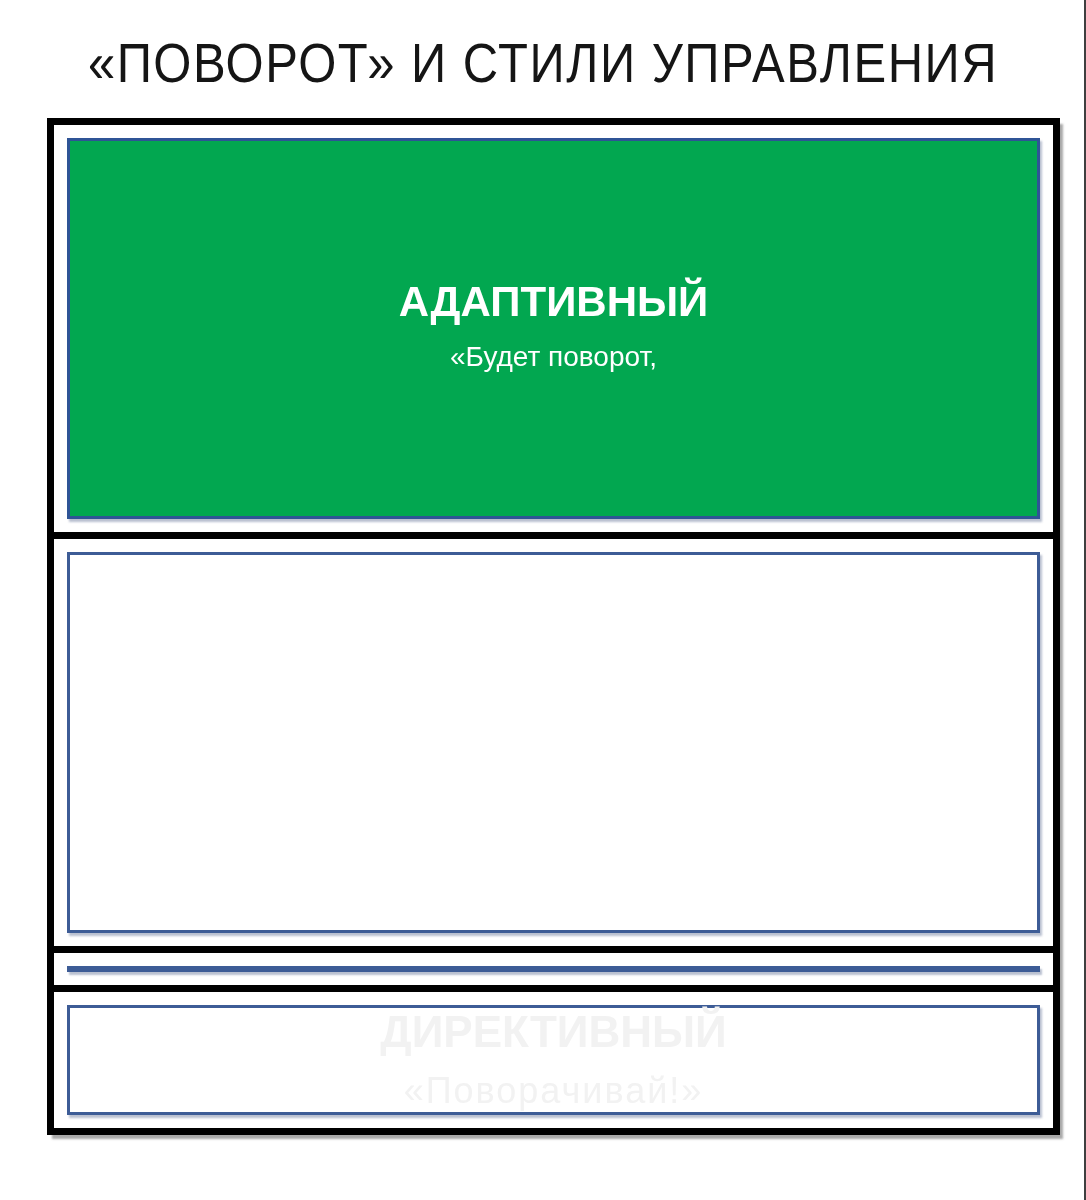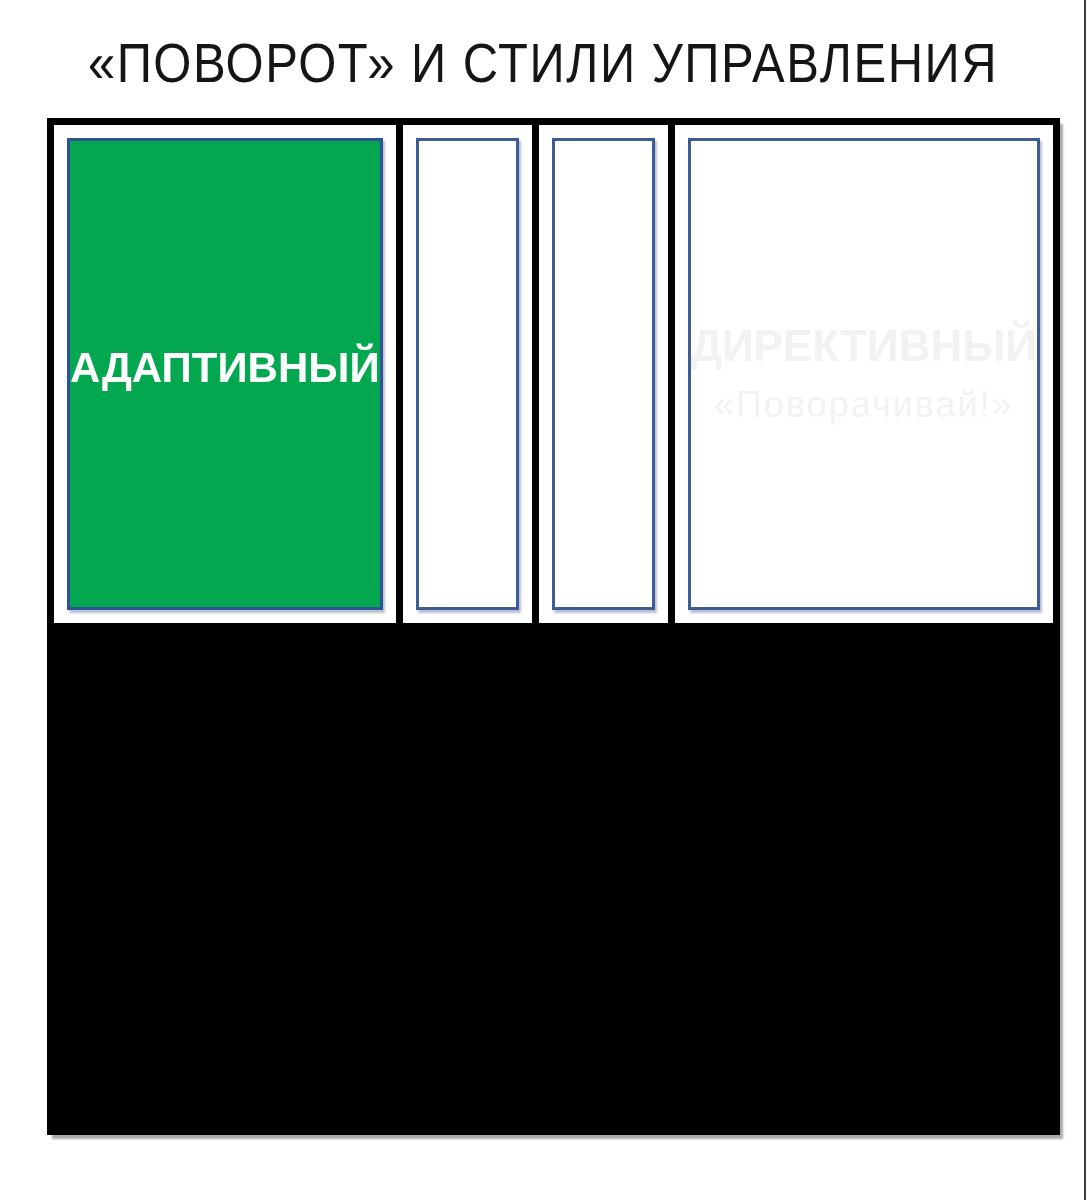--- a/index.html
+++ b/index.html
@@ -32,21 +32,21 @@
   .matrix {
     position: absolute;
     left: 47px;
     top: 118px;
     width: 1013px;
     height: 1017px;
     box-sizing: border-box;
     border: 7px solid #000000;
     background: #000000;
     display: grid;
-    grid-template-columns: 1fr 1fr 1fr 1fr;
+    grid-template-columns: 1fr;
     grid-template-rows: 1fr 1fr;
     gap: 7px;
     box-shadow: 4px 5px 2px -1px rgba(140,140,140,0.75);
   }
 
   .cell {
     background: #ffffff;
     box-sizing: border-box;
     padding: 13px;
   }
@@ -113,20 +113,21 @@
 <body>
 
 <div class="slide-title">«ПОВОРОТ» И СТИЛИ УПРАВЛЕНИЯ</div>
 
 <div class="matrix">
 
   <div class="cell">
     <div class="panel green">
       <div class="adaptive-label">АДАПТИВНЫЙ</div>
       <div class="adaptive-quote">
+        <div>«Будет поворот,</div>
       </div>
     </div>
   </div>
 
   <div class="cell">
     <div class="panel"></div>
   </div>
 
   <div class="cell">
     <div class="panel"></div>

